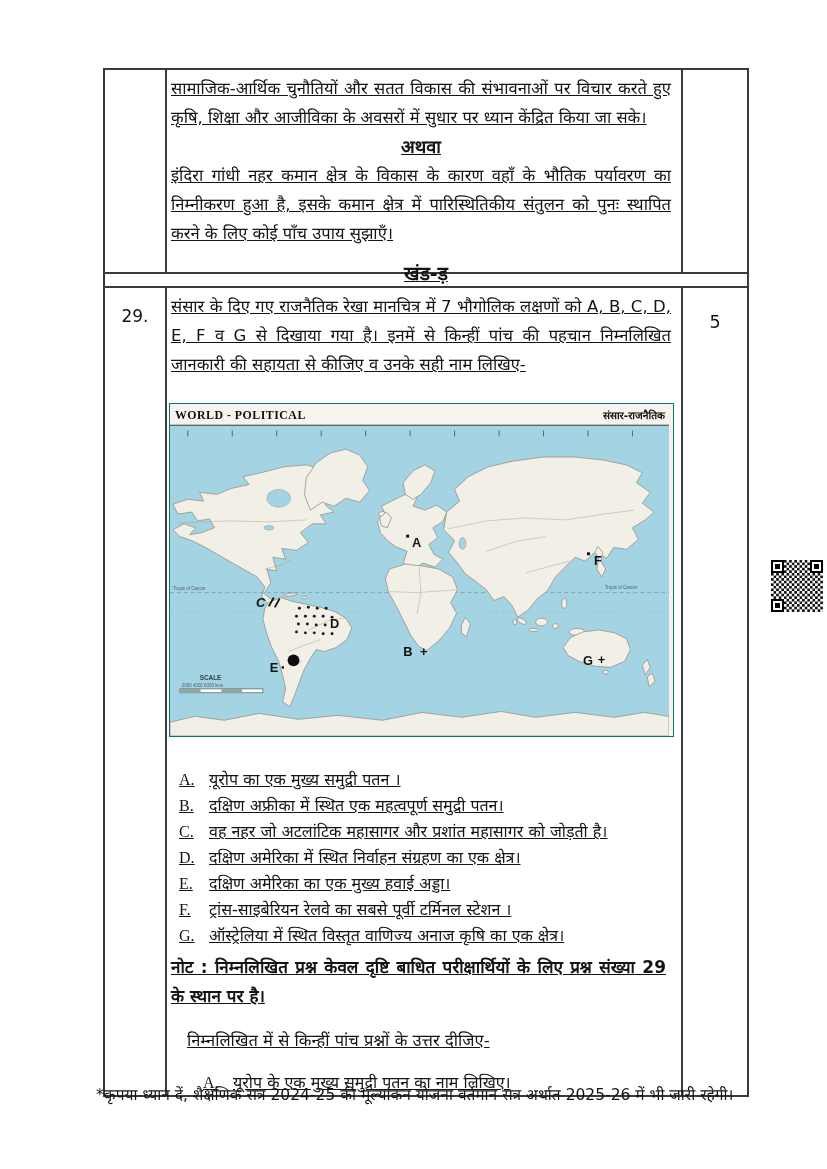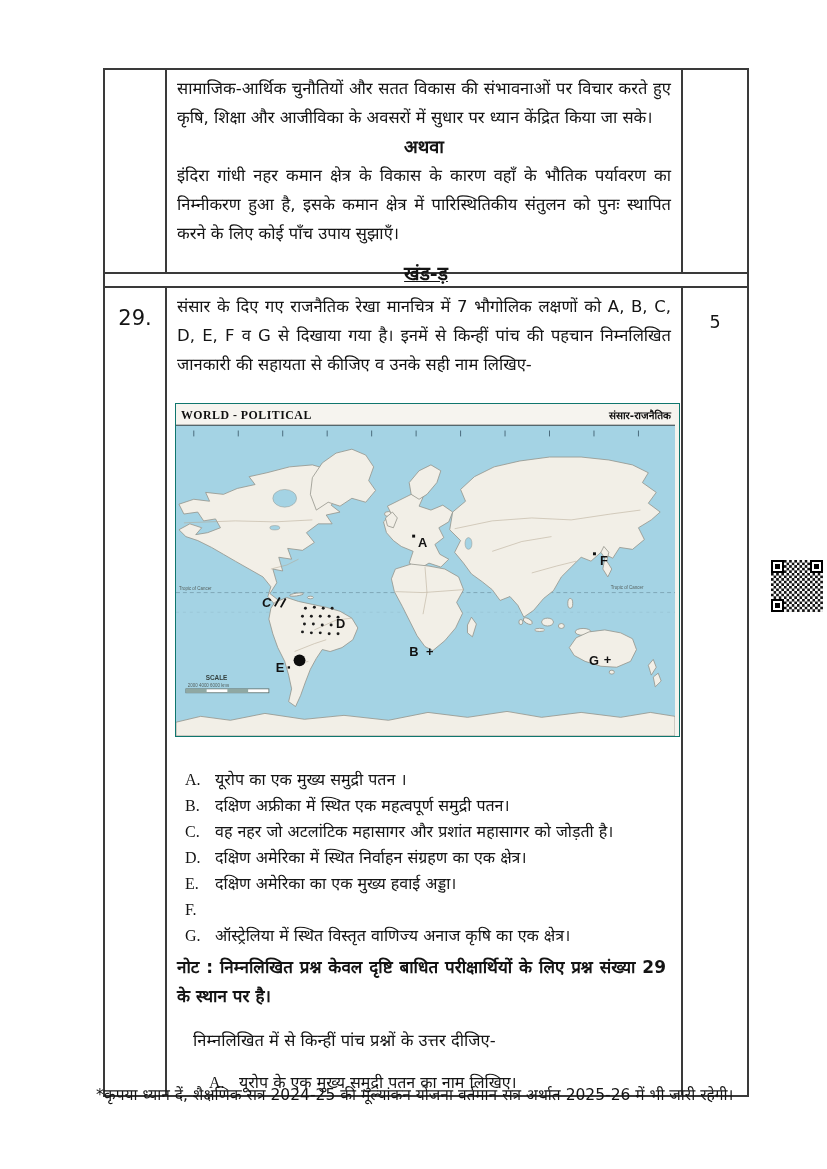--- a/index.html
+++ b/index.html
@@ -7,22 +7,22 @@
     width:827px;height:1169px;position:relative;background:#ffffff;
     font-family:"DejaVu Sans",sans-serif;color:#141414;overflow:hidden;
   }
   
   .paper-table{
     position:absolute;left:103px;top:68px;width:646px;box-sizing:border-box;
     border:2px solid #3a3a3a;background:#fff;
   }
   .row{display:flex;box-sizing:border-box;}
   .c-num{width:62px;flex:none;border-right:2px solid #3a3a3a;box-sizing:border-box;
-         text-align:center;padding-top:18px;font-size:21px;}
-  .c-body{flex:1;border-right:2px solid #3a3a3a;box-sizing:border-box;padding:4px 10px 0 10px;min-width:0;}
+         text-align:center;padding-top:18px;font-size:17px;}
+  .c-body{flex:1;border-right:2px solid #3a3a3a;box-sizing:border-box;padding:4px 10px 0 4px;min-width:0;text-decoration:underline;}
   .c-marks{width:64px;flex:none;text-align:center;padding-top:24px;font-size:17.5px;box-sizing:border-box;}
   .r1{height:202px;overflow:hidden;}
   .r2{height:16px;border-top:2px solid #3a3a3a;border-bottom:2px solid #3a3a3a;
       align-items:flex-end;justify-content:center;font-weight:bold;font-size:19px;text-decoration:underline;}
   .r3{min-height:773px;}
   .hp{font-size:16.5px;line-height:29px;text-align:justify;margin:0;}
   .or-line{text-align:center;font-weight:bold;font-size:18px;line-height:29px;margin:0;}
   
   .map-wrap{margin:24px 0 30px -2px;width:505px;box-sizing:border-box;
             border:1px solid #0f766e;background:#f5f3ee;line-height:0;}
@@ -224,20 +224,21 @@
         <div class="li">
             <span class="lab">D.</span>
             <span class="txt">दक्षिण अमेरिका में स्थित निर्वाहन संग्रहण का एक क्षेत्र।</span>
           </div>
         <div class="li">
             <span class="lab">E.</span>
             <span class="txt">दक्षिण अमेरिका का एक मुख्य हवाई अड्डा।</span>
           </div>
         <div class="li">
             <span class="lab">F.</span>
+            <span class="txt">ट्रांस-साइबेरियन रेलवे का सबसे पूर्वी टर्मिनल स्टेशन ।</span>
           </div>
         <div class="li">
             <span class="lab">G.</span>
             <span class="txt">ऑस्ट्रेलिया में स्थित विस्तृत वाणिज्य अनाज कृषि का एक क्षेत्र।</span>
           </div>
       </div>
 
       <p class="note-p">नोट : निम्नलिखित प्रश्न केवल दृष्टि बाधित परीक्षार्थियों के लिए प्रश्न संख्या 29 के स्थान पर है।</p>
       <p class="vi-p">निम्नलिखित में से किन्हीं पांच प्रश्नों के उत्तर दीजिए-</p>
       <div class="vi-item">

